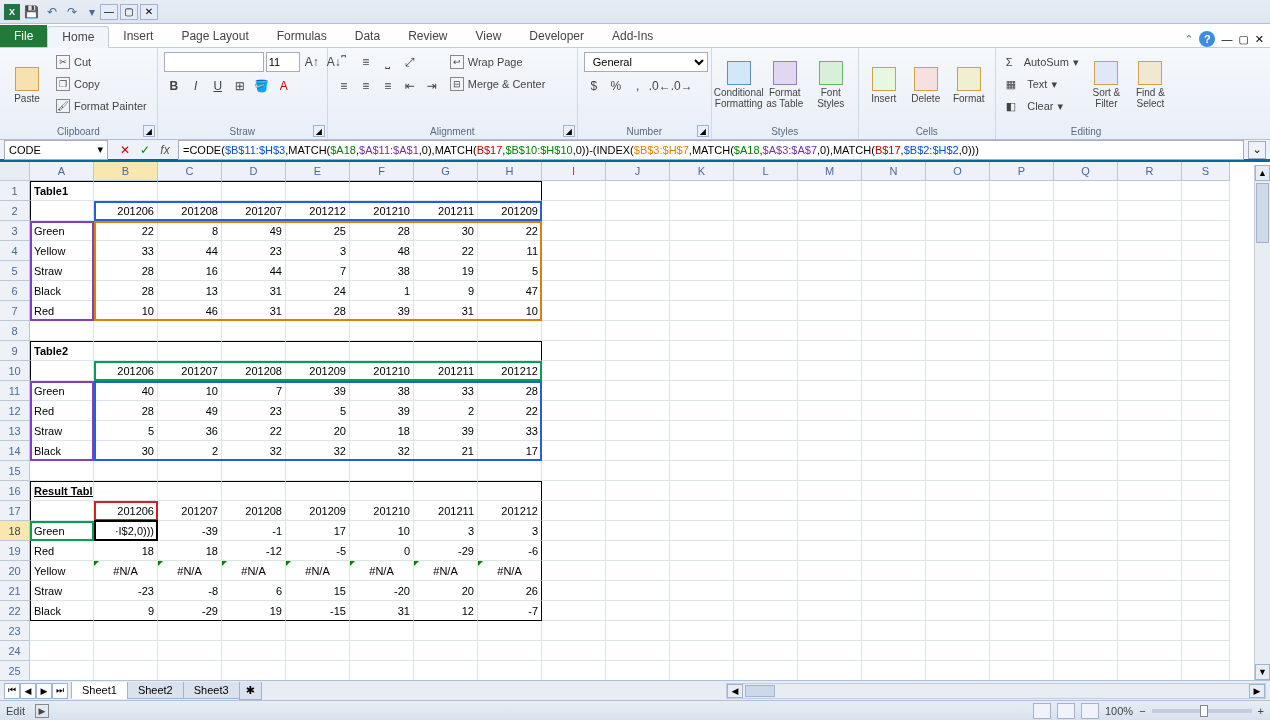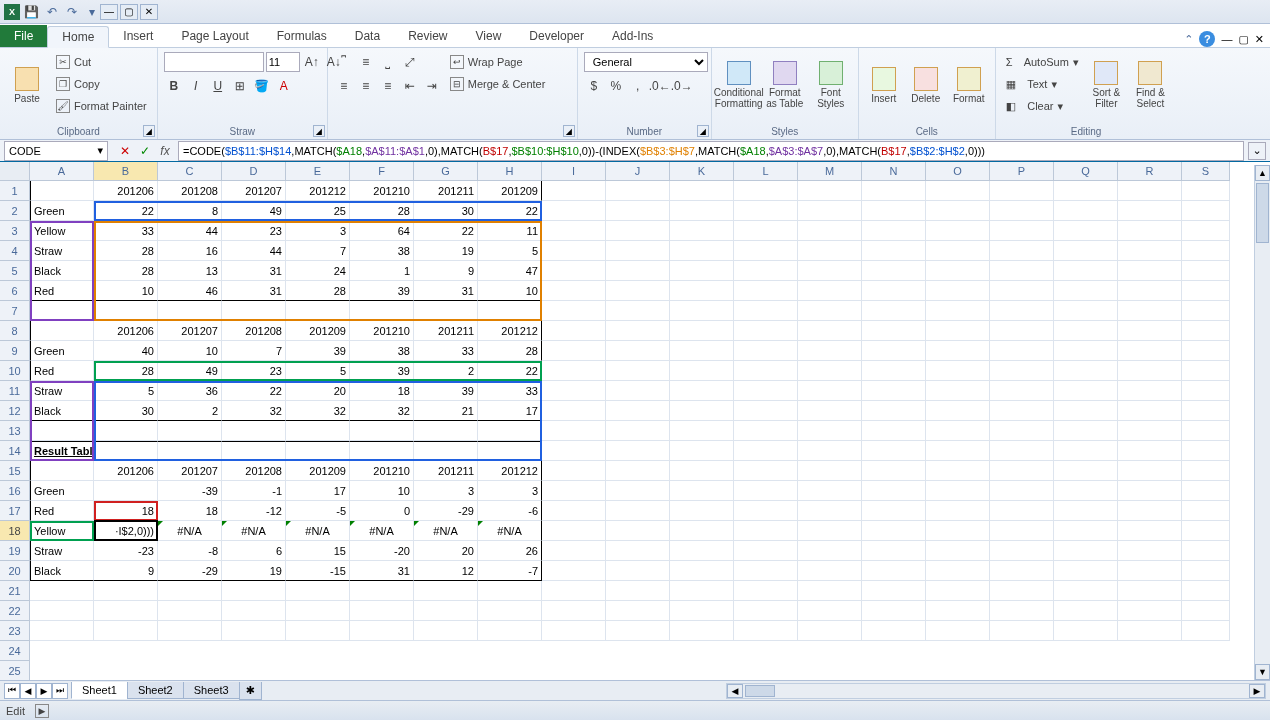--- a/index.html
+++ b/index.html
@@ -33,21 +33,21 @@
 .small-row { display: flex; flex-direction: column; gap: 2px; }
 .small-item { height: 20px; display: flex; align-items: center; gap: 4px; padding: 0 4px; cursor: pointer; font-size: 11px; color: #444; }
 .mini-icon { width: 14px; height: 14px; border: 1px solid #888; display:inline-flex; align-items:center; justify-content:center; font-size:9px;}
 .font-select { width: 100px; height: 20px; border: 1px solid #aab; background: #fff; font-size: 11px; padding: 0 4px; }
 .size-select { width: 34px; height: 20px; border: 1px solid #aab; background: #fff; font-size: 11px; padding: 0 2px; }
 .btn-row { display: flex; gap: 2px; }
 .fmt-btn { width: 20px; height: 20px; border: 1px solid transparent; display:flex; align-items:center; justify-content:center; cursor:pointer; font-size:12px; color:#444;}
 .dialog-launcher { position: absolute; right: 2px; bottom: 2px; width: 12px; height: 12px; border: 1px solid #a0b4d0; font-size: 8px; display:flex; align-items:center; justify-content:center; cursor:pointer;}
 
 
-.formula-row { height: 22px; display: flex; align-items: center; border-bottom: 1px solid #0369a1; background: #eef2f8; }
+.formula-row { height: 22px; display: flex; align-items: center; border-bottom: 3px solid #0369a1; background: #eef2f8; }
 .name-box { width: 104px; height: 20px; border: 1px solid #aab; background: #fff; margin: 0 4px; padding: 0 4px; display: flex; align-items: center; justify-content: space-between; font-size: 11px;}
 .fb-buttons { display: flex; gap: 2px; padding: 0 4px;}
 .fb-btn { width: 18px; height: 18px; display:flex; align-items:center; justify-content:center; cursor:pointer; font-size: 12px; color:#555;}
 .formula-input { flex: 1; height: 20px; border: 1px solid #aab; background: #fff; padding: 0 4px; font-family: "Consolas", monospace; font-size: 11px; overflow: hidden; white-space: nowrap; display:flex; align-items:center;}
 .formula-input .tok-black { color: #000; }
 .formula-input .tok-blue { color: #0050d0; }
 .formula-input .tok-green { color: #008000; }
 .formula-input .tok-purple { color: #7030a0; }
 .formula-input .tok-orange { color: #e08000; }
 .formula-input .tok-red { color: #c00000; }
@@ -225,20 +225,21 @@
         <div class="small-item">
             <span class="mini-icon">↩</span>
             <span>Wrap Page</span>
           </div>
         <div class="small-item">
             <span class="mini-icon">⊟</span>
             <span>Merge &amp; Center</span>
           </div>
       </div>
     </div>
+    <div class="ribbon-group-label">Alignment</div>
     <div class="dialog-launcher">◢</div>
   </div>
 
   <div class="ribbon-group" style="width:134px;">
     <div class="ribbon-group-body" style="flex-direction:column;gap:4px;">
       <select class="font-select" style="width:124px;"><option>General</option></select>
       <div class="btn-row">
         <div class="fmt-btn">$</div>
         <div class="fmt-btn">%</div>
         <div class="fmt-btn">,</div>
@@ -318,21 +319,21 @@
     </div>
   <div class="fb-buttons">
     <div class="fb-btn" style="color:#c00;">✕</div>
     <div class="fb-btn" style="color:#080;">✓</div>
     <div class="fb-btn">
         <i>fx</i>
       </div>
   </div>
   <div class="formula-input">
     <span class="tok-black">=CODE(</span>
-      <span class="tok-blue">$B$11:$H$14</span>
+      <span class="tok-blue">$B$11:$H$3</span>
       <span class="tok-black">,MATCH(</span>
       <span class="tok-green">$A18</span>
       <span class="tok-black">,</span>
       <span class="tok-purple">$A$11:$A$1</span>
       <span class="tok-black">,0),MATCH(</span>
       <span class="tok-red">B$17</span>
       <span class="tok-black">,</span>
       <span class="tok-green">$B$10:$H$10</span>
       <span class="tok-black">,0))-(INDEX(</span>
       <span class="tok-orange">$B$3:$H$7</span>
@@ -394,20 +395,41 @@
       <div class="row-header">19</div>
       <div class="row-header">20</div>
       <div class="row-header">21</div>
       <div class="row-header">22</div>
       <div class="row-header">23</div>
       <div class="row-header">24</div>
       <div class="row-header">25</div>
     </div>
   <div class="cells" id="cells">
       <div class="cell-row">
+        <div class="cell bold bt-t bt-l" style="width: 64px;">Table1</div>
+        <div class="cell bt-t" style="width: 64px;"></div>
+        <div class="cell bt-t" style="width: 64px;"></div>
+        <div class="cell bt-t" style="width: 64px;"></div>
+        <div class="cell bt-t" style="width: 64px;"></div>
+        <div class="cell bt-t" style="width: 64px;"></div>
+        <div class="cell bt-t" style="width: 64px;"></div>
+        <div class="cell bt-t bt-r" style="width: 64px;"></div>
+        <div class="cell" style="width: 64px;"></div>
+        <div class="cell" style="width: 64px;"></div>
+        <div class="cell" style="width: 64px;"></div>
+        <div class="cell" style="width: 64px;"></div>
+        <div class="cell" style="width: 64px;"></div>
+        <div class="cell" style="width: 64px;"></div>
+        <div class="cell" style="width: 64px;"></div>
+        <div class="cell" style="width: 64px;"></div>
+        <div class="cell" style="width: 64px;"></div>
+        <div class="cell" style="width: 64px;"></div>
+        <div class="cell" style="width: 48px;"></div>
+      </div>
+      <div class="cell-row">
         <div class="cell bt-l" style="width: 64px;"></div>
         <div class="cell right" style="width: 64px;">201206</div>
         <div class="cell right" style="width: 64px;">201208</div>
         <div class="cell right" style="width: 64px;">201207</div>
         <div class="cell right" style="width: 64px;">201212</div>
         <div class="cell right" style="width: 64px;">201210</div>
         <div class="cell right" style="width: 64px;">201211</div>
         <div class="cell right bt-r" style="width: 64px;">201209</div>
         <div class="cell" style="width: 64px;"></div>
         <div class="cell" style="width: 64px;"></div>
@@ -441,21 +463,21 @@
         <div class="cell" style="width: 64px;"></div>
         <div class="cell" style="width: 64px;"></div>
         <div class="cell" style="width: 48px;"></div>
       </div>
       <div class="cell-row">
         <div class="cell bt-l" style="width: 64px;">Yellow</div>
         <div class="cell right" style="width: 64px;">33</div>
         <div class="cell right" style="width: 64px;">44</div>
         <div class="cell right" style="width: 64px;">23</div>
         <div class="cell right" style="width: 64px;">3</div>
-        <div class="cell right" style="width: 64px;">64</div>
+        <div class="cell right" style="width: 64px;">48</div>
         <div class="cell right" style="width: 64px;">22</div>
         <div class="cell right bt-r" style="width: 64px;">11</div>
         <div class="cell" style="width: 64px;"></div>
         <div class="cell" style="width: 64px;"></div>
         <div class="cell" style="width: 64px;"></div>
         <div class="cell" style="width: 64px;"></div>
         <div class="cell" style="width: 64px;"></div>
         <div class="cell" style="width: 64px;"></div>
         <div class="cell" style="width: 64px;"></div>
         <div class="cell" style="width: 64px;"></div>
@@ -528,20 +550,41 @@
       </div>
       <div class="cell-row">
         <div class="cell" style="width: 64px;"></div>
         <div class="cell" style="width: 64px;"></div>
         <div class="cell" style="width: 64px;"></div>
         <div class="cell" style="width: 64px;"></div>
         <div class="cell" style="width: 64px;"></div>
         <div class="cell" style="width: 64px;"></div>
         <div class="cell" style="width: 64px;"></div>
         <div class="cell" style="width: 64px;"></div>
+        <div class="cell" style="width: 64px;"></div>
+        <div class="cell" style="width: 64px;"></div>
+        <div class="cell" style="width: 64px;"></div>
+        <div class="cell" style="width: 64px;"></div>
+        <div class="cell" style="width: 64px;"></div>
+        <div class="cell" style="width: 64px;"></div>
+        <div class="cell" style="width: 64px;"></div>
+        <div class="cell" style="width: 64px;"></div>
+        <div class="cell" style="width: 64px;"></div>
+        <div class="cell" style="width: 64px;"></div>
+        <div class="cell" style="width: 48px;"></div>
+      </div>
+      <div class="cell-row">
+        <div class="cell bold bt-t bt-l" style="width: 64px;">Table2</div>
+        <div class="cell bt-t" style="width: 64px;"></div>
+        <div class="cell bt-t" style="width: 64px;"></div>
+        <div class="cell bt-t" style="width: 64px;"></div>
+        <div class="cell bt-t" style="width: 64px;"></div>
+        <div class="cell bt-t" style="width: 64px;"></div>
+        <div class="cell bt-t" style="width: 64px;"></div>
+        <div class="cell bt-t bt-r" style="width: 64px;"></div>
         <div class="cell" style="width: 64px;"></div>
         <div class="cell" style="width: 64px;"></div>
         <div class="cell" style="width: 64px;"></div>
         <div class="cell" style="width: 64px;"></div>
         <div class="cell" style="width: 64px;"></div>
         <div class="cell" style="width: 64px;"></div>
         <div class="cell" style="width: 64px;"></div>
         <div class="cell" style="width: 64px;"></div>
         <div class="cell" style="width: 64px;"></div>
         <div class="cell" style="width: 64px;"></div>
@@ -918,13 +961,24 @@
   <div class="hscroll">
     <div class="hscroll-btn" style="position:absolute;left:0;top:0;bottom:0;">◀</div>
     <div class="hscroll-thumb" style="left:18px;"></div>
     <div class="hscroll-btn" style="position:absolute;right:0;top:0;bottom:0;">▶</div>
   </div>
 </div>
 
 <div class="status-bar">
   <span>Edit</span>
   <span class="mini-icon" style="margin-left:10px;">▶</span>
+  <div class="status-right">
+    <div class="view-btn"></div>
+    <div class="view-btn"></div>
+    <div class="view-btn"></div>
+    <span>100%</span>
+    <span>−</span>
+    <div class="zoom-slider">
+        <div class="zoom-thumb"></div>
+      </div>
+    <span>+</span>
+  </div>
 </div>
 
 </body></html>

